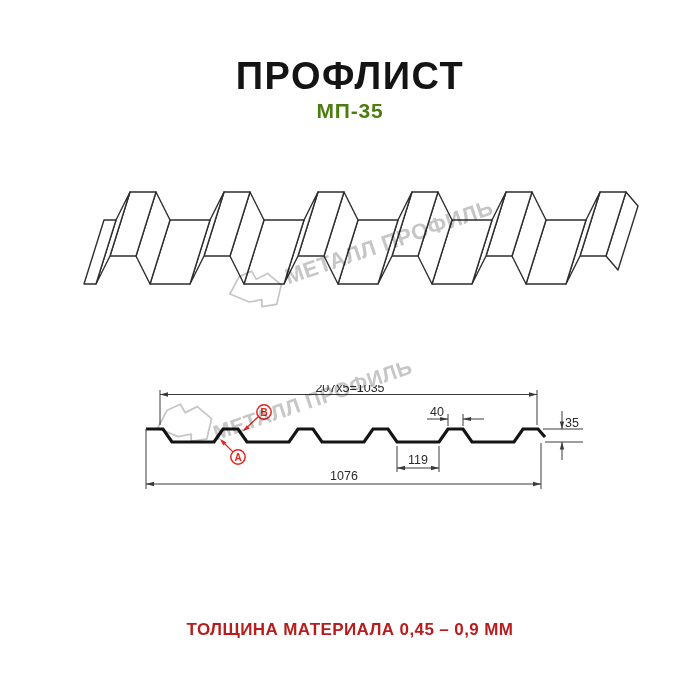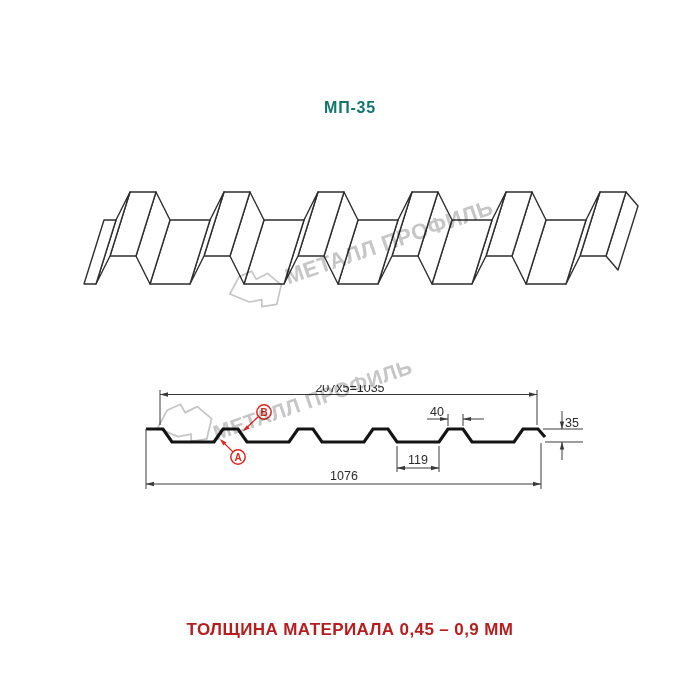--- a/index.html
+++ b/index.html
@@ -1,22 +1,22 @@
 <!DOCTYPE html>
 <html><head>
 <meta charset="utf-8">
 <style>
   html,body{margin:0;padding:0;background:#fff;}
   .canvas{position:relative;width:700px;height:700px;background:#ffffff;overflow:hidden;
           font-family:"Liberation Sans", sans-serif;}
   .abs{position:absolute;}
   .page-title{left:0;right:0;top:55px;text-align:center;font-size:38px;font-weight:800;
               letter-spacing:1.5px;color:#141414;}
-  .page-subtitle{left:0;right:0;top:99px;text-align:center;font-size:16px;font-weight:700;
-                 letter-spacing:0.8px;color:#0f766e;}
+  .page-subtitle{left:0;right:0;top:99px;text-align:center;font-size:21px;font-weight:700;
+                 letter-spacing:0.8px;color:#4d7c0f;}
   .footer-note{left:0;right:0;top:620px;text-align:center;font-size:17px;font-weight:700;
                letter-spacing:0.4px;color:#b91c1c;}
   
   #svg3d{left:80px;top:184px;}
   #svg3d polygon{fill:#ffffff;stroke:#2e2e2e;stroke-width:1.4;stroke-linejoin:round;}
   
   #svgsec{left:140px;top:385px;}
   .profile-line{fill:none;stroke:#141414;stroke-width:3.2;stroke-linejoin:miter;}
   .dim{stroke:#3a3a3a;stroke-width:1;}
   .dim-arrow{fill:#3a3a3a;stroke:none;}
@@ -33,20 +33,21 @@
   #wm-text-1{left:286px;top:265px;transform:rotate(-19deg);}
   #wm-text-2{left:214px;top:422px;transform:rotate(-19deg);font-size:21px;}
   #wm-logo-1{left:226px;top:270px;}
   #wm-logo-2{left:154px;top:402px;}
 </style>
 </head>
 <body>
 
 <div class="canvas">
 
+  <div class="abs page-title">ПРОФЛИСТ</div>
   <div class="abs page-subtitle">МП-35</div>
 
   <svg id="svg3d" class="abs" width="560" height="104" viewBox="0 0 560 104">
       <polygon points="526,72 538,86 558,22 546,8"></polygon>
       <polygon points="500,72 526,72 546,8 520,8"></polygon>
       <polygon points="486,100 500,72 520,8 506,36"></polygon>
       <polygon points="446,100 486,100 506,36 466,36"></polygon>
       <polygon points="432,72 446,100 466,36 452,8"></polygon>
       <polygon points="406,72 432,72 452,8 426,8"></polygon>
       <polygon points="392,100 406,72 426,8 412,36"></polygon>

